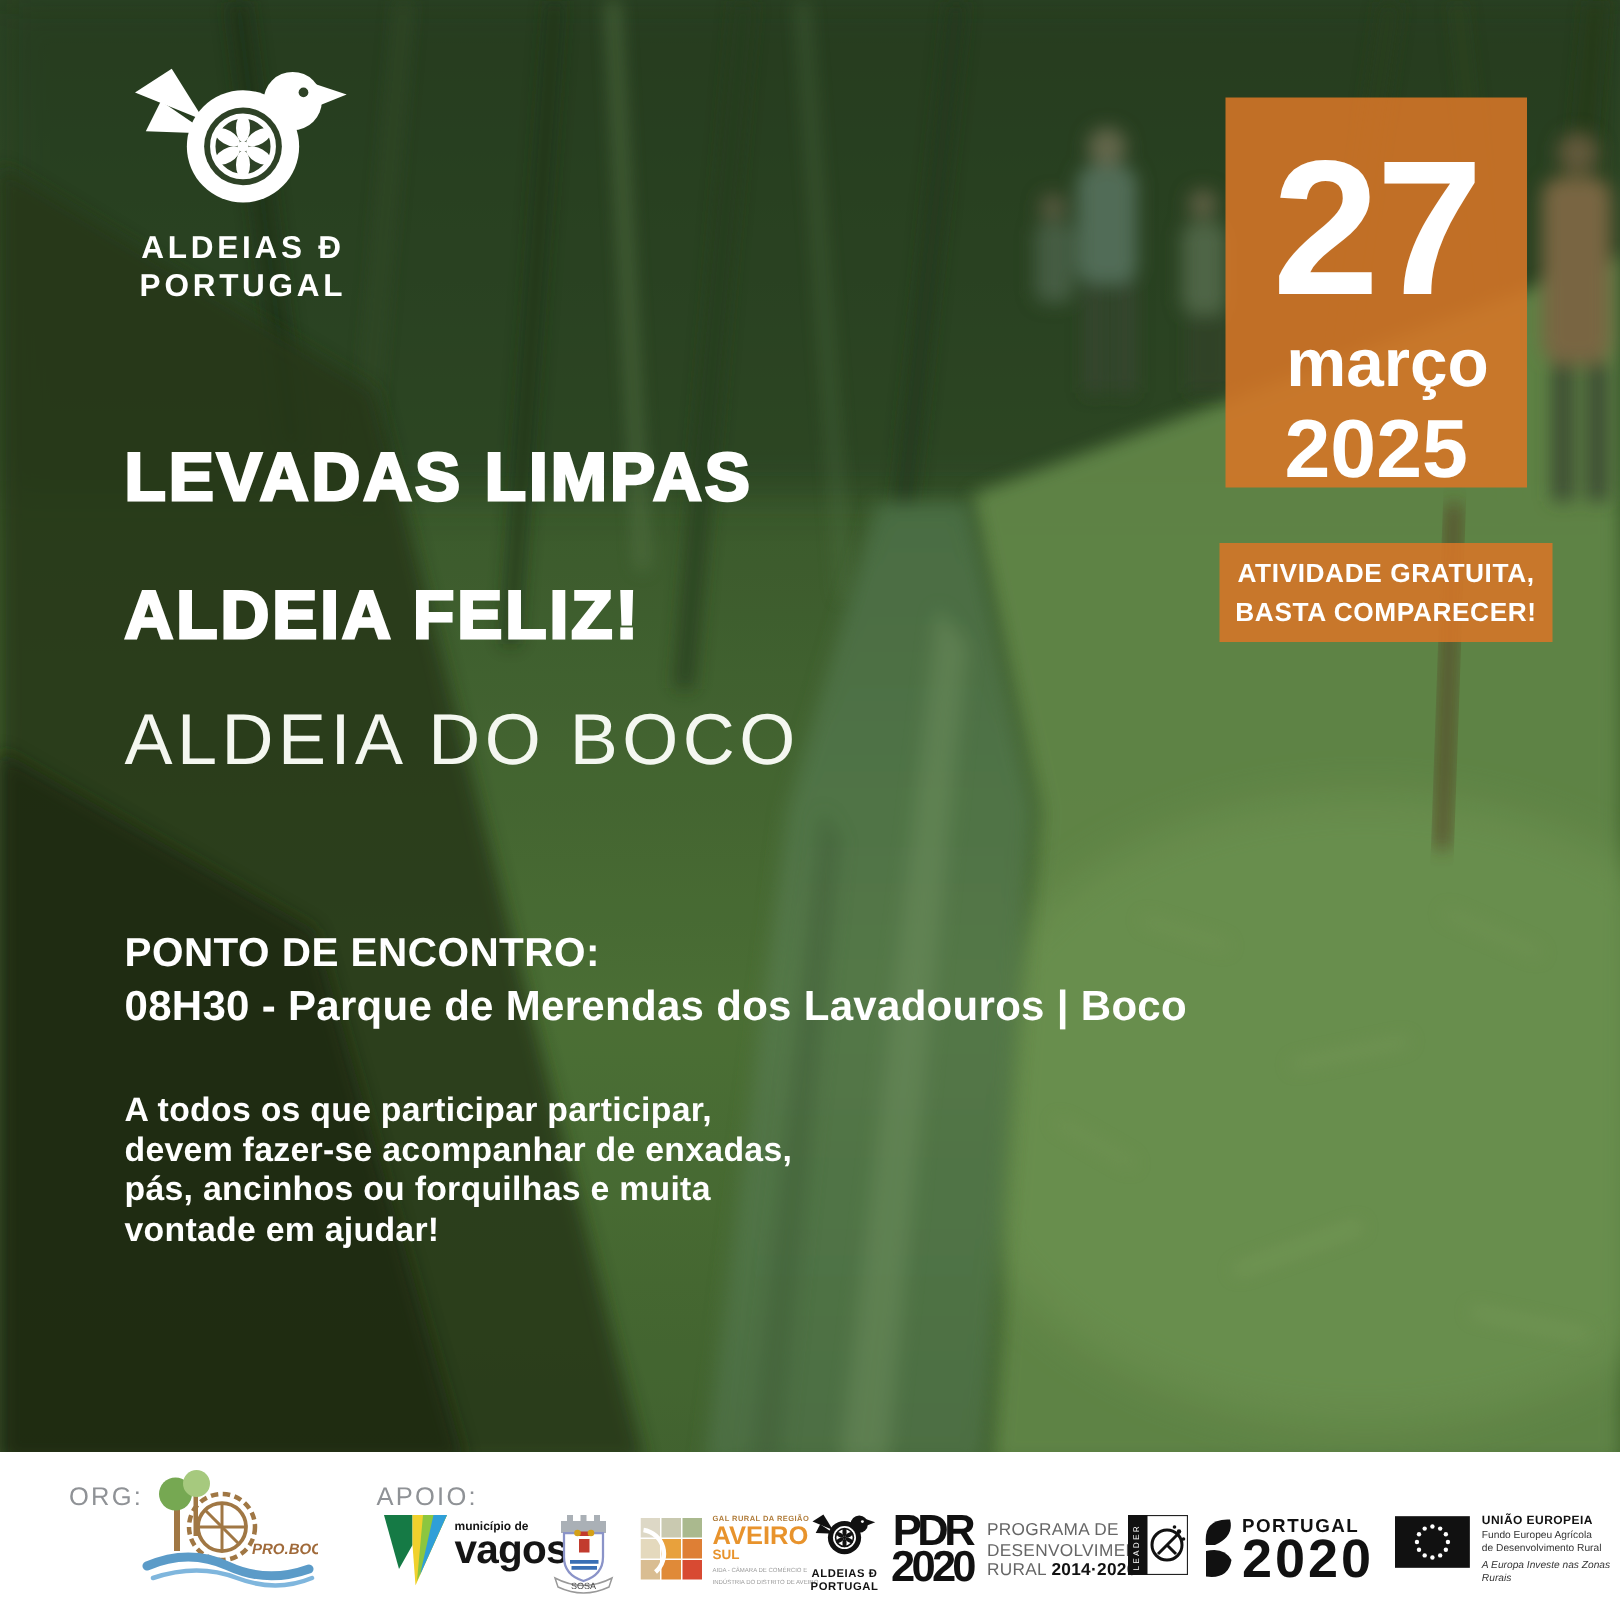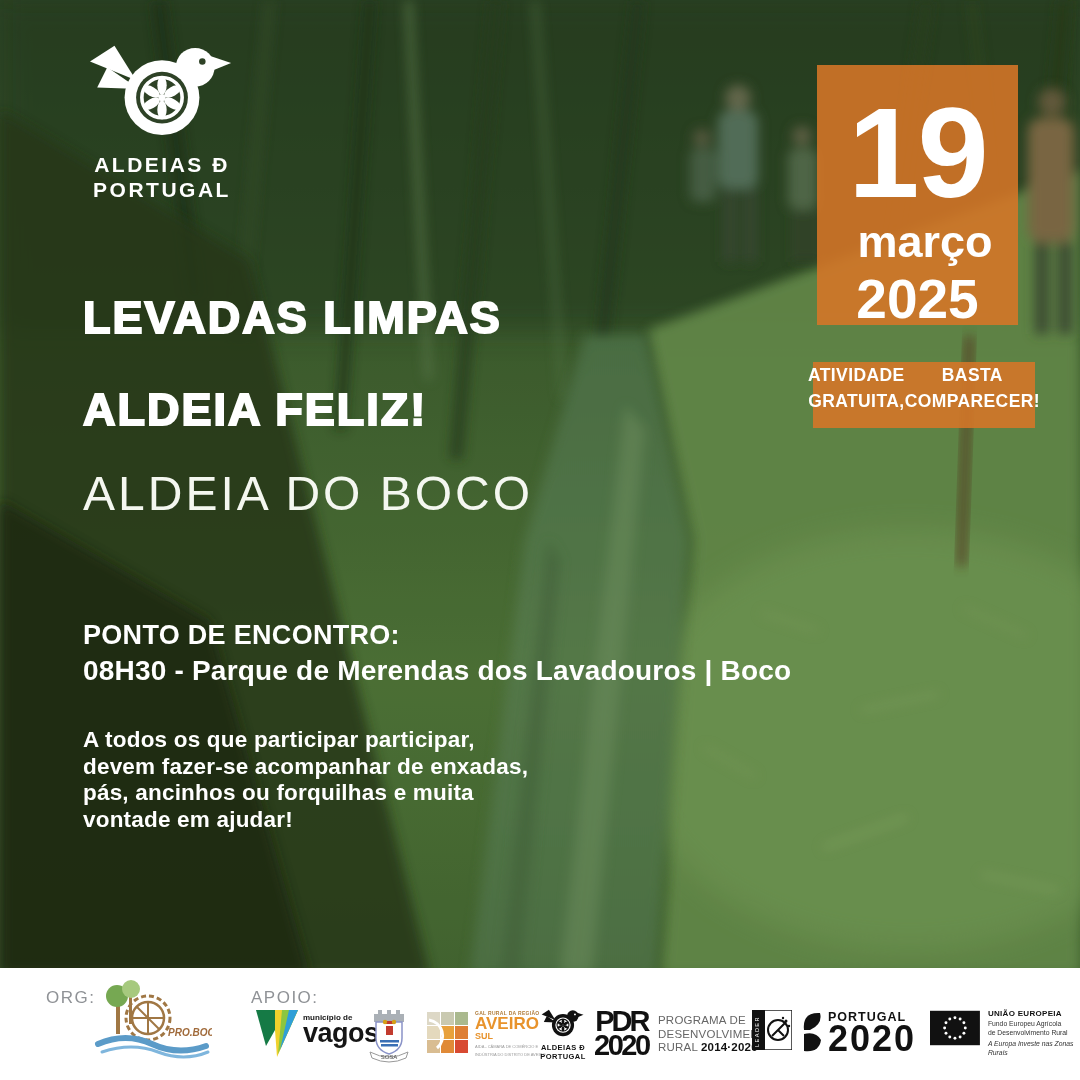--- a/index.html
+++ b/index.html
@@ -15,21 +15,21 @@
   
   .date-badge{position:absolute;left:817px;top:65px;width:201px;height:260px;
     background:rgba(214,118,40,0.88);color:#fff;text-align:center;}
   .date-badge .day{font-size:128px;font-weight:800;line-height:1;margin-top:24px;letter-spacing:-2px;}
   .date-badge .month{font-size:45px;font-weight:700;line-height:1.0;margin-top:2px;padding-left:15px;}
   .date-badge .year{font-size:55px;font-weight:700;line-height:1.0;margin-top:8px;letter-spacing:0px;}
 
   
   .info-badge{position:absolute;left:813px;top:362px;width:222px;height:66px;
     background:rgba(214,118,40,0.88);color:#fff;text-align:center;
-    display:flex;flex-direction:row;justify-content:center;}
+    display:flex;flex-direction:column;justify-content:center;}
   .info-badge div{font-size:17.5px;font-weight:800;line-height:26px;letter-spacing:.4px;}
 
   
   .title{position:absolute;left:83px;top:272px;color:#fff;}
   .title .t1,.title .t2{font-size:45px;font-weight:900;letter-spacing:2px;line-height:92px;
     -webkit-text-stroke:2px #fff;white-space:nowrap;}
   .subtitle{font-size:48px;font-weight:400;letter-spacing:3px;line-height:60px;margin-top:8px;
     color:#f4f7f0;white-space:nowrap;}
 
   
@@ -171,21 +171,21 @@
         <ellipse cx="100" cy="63" rx="6.5" ry="13" transform="rotate(240 100 80)"></ellipse>
         <ellipse cx="100" cy="63" rx="6.5" ry="13" transform="rotate(300 100 80)"></ellipse>
         <circle cx="100" cy="80" r="5"></circle>
       </g>
     </svg>
     <div class="bline">ALDEIAS Đ</div>
     <div class="bline">PORTUGAL</div>
   </div>
 
   <div class="date-badge">
-    <div class="day">19</div>
+    <div class="day">27</div>
     <div class="month">março</div>
     <div class="year">2025</div>
   </div>
 
   <div class="info-badge">
     <div>ATIVIDADE GRATUITA,</div>
     <div>BASTA COMPARECER!</div>
   </div>
 
   <div class="title">

